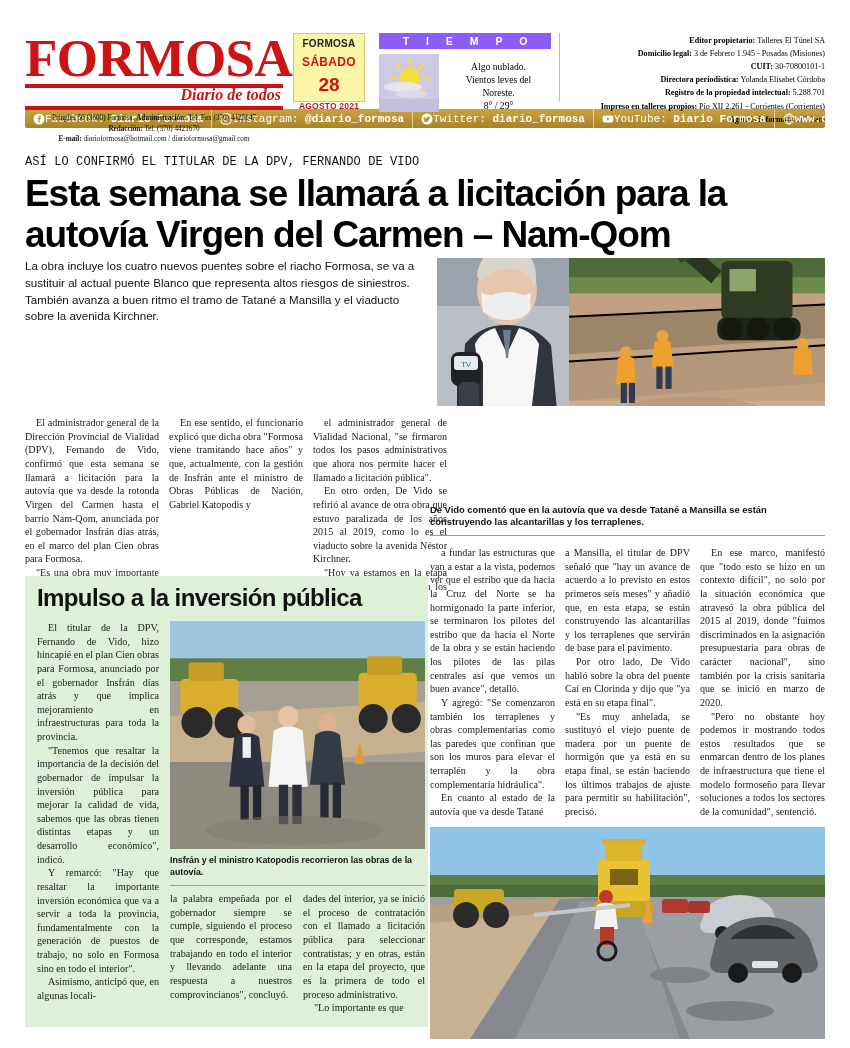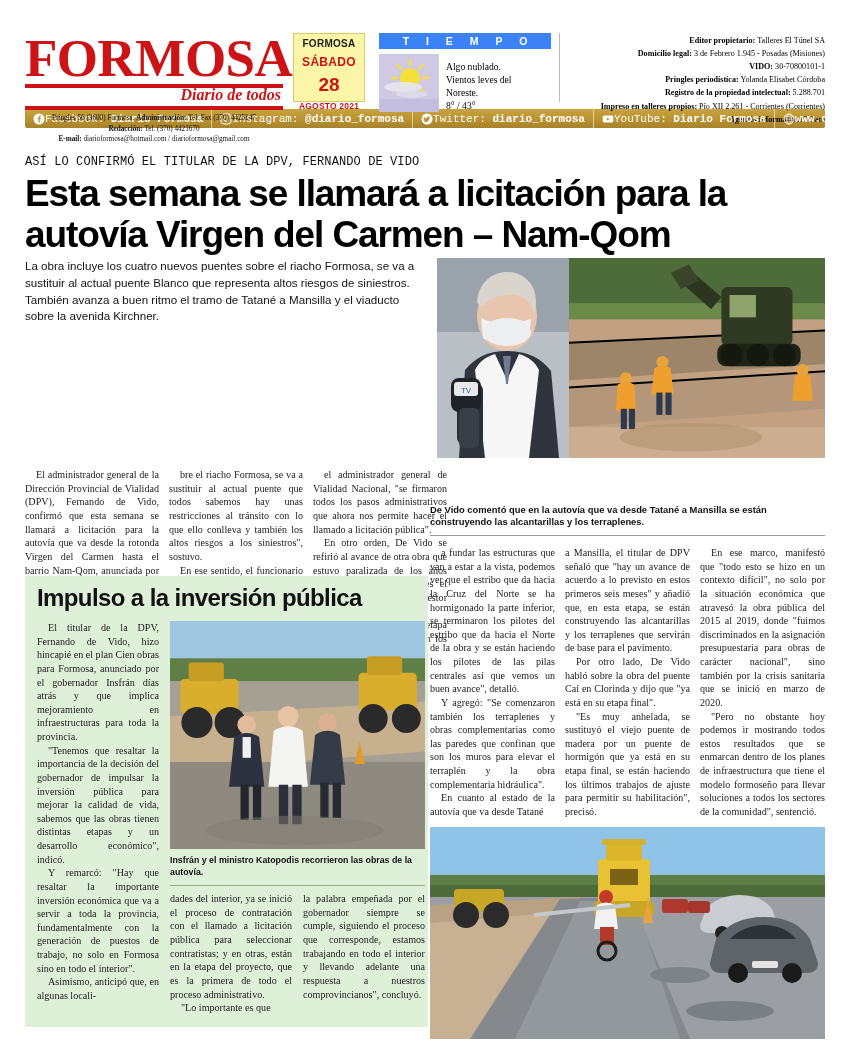--- a/index.html
+++ b/index.html
@@ -52,28 +52,28 @@
     font-family: "Liberation Sans", sans-serif; font-weight: bold;
     font-size: 19px; color: #cc1417; line-height: 1.05;
   }
   .mh-date .d-my {
     font-family: "Liberation Sans", sans-serif; font-weight: bold;
     font-size: 8.5px; color: #cc1417; letter-spacing: .2px;
   }
 
   .mh-weather { flex: 0 0 178px; width: 178px; padding-left: 6px; }
   .tiempo-bar {
-    background: #3b82f6; color: #fff; text-align: center;
+    background: #8b5cf6; color: #fff; text-align: center;
     font-family: "Liberation Sans", sans-serif; font-weight: bold;
     font-size: 10.5px; letter-spacing: 7px; padding: 2px 0 2px 7px;
     margin-bottom: 5px;
   }
   .wx-row { display: flex; align-items: flex-start; gap: 7px; }
   .wx-icon { width: 60px; height: 58px; background: #cfc9e4; position: relative; flex: 0 0 60px; }
-  .wx-text { font-size: 9.6px; line-height: 1.35; padding-top: 7px; flex: 1; }
+  .wx-text { font-size: 9.6px; line-height: 1.35; text-align: center; padding-top: 7px; flex: 1; }
   .mh-divider { width: 1px; background: #bbb; margin: 0 8px; }
   .mh-info { flex: 1; text-align: right; font-size: 8.1px; line-height: 1.62; padding-top: 1px; }
   .mh-info b { font-weight: bold; }
 
   
   .social {
     display: flex; height: 19px; margin-top: 7px;
     background: linear-gradient(180deg,#c9a33f 0%, #bb9433 50%, #a8822a 100%);
     border-radius: 2px; align-items: stretch; overflow: hidden;
   }
@@ -98,21 +98,21 @@
     color: #000; margin-top: 4px;
   }
 
   
   .lead-row { display: flex; margin-top: 3px; gap: 12px; }
   .lead-text {
     width: 400px; flex: 0 0 400px;
     font-family: "Liberation Sans", sans-serif; font-size: 11.6px;
     line-height: 1.44; color: #111;
   }
-  .top-photos { flex: 1; display: flex; height: 200px; }
+  .top-photos { flex: 1; display: flex; height: 148px; }
   .ph { position: relative; overflow: hidden; }
   .ph-a { flex: 0 0 132px; }
   .ph-b { flex: 1; }
 
   
   .cols3 { display: flex; gap: 10px; margin-top: 10px; }
   .col { width: 134px; flex: 0 0 134px; }
   .body-text { font-size: 10.1px; line-height: 1.35; text-align: justify; color: #1a1a1a; }
   .body-text p { text-indent: 11px; margin: 0; }
   .body-text p + p { margin-top: 0px; }
@@ -199,32 +199,32 @@
             </g>
             <ellipse cx="24" cy="33" rx="19" ry="5" fill="#e8e6f2" opacity=".9"></ellipse>
             <ellipse cx="33" cy="40" rx="16" ry="4" fill="#dedcec" opacity=".85"></ellipse>
             <rect y="45" width="60" height="13" fill="#c3bedd"></rect>
           </svg>
         </div>
         <div class="wx-text">
           <div>Algo nublado.</div>
           <div>Vientos leves del</div>
           <div>Noreste.</div>
-          <div>8° / 43°</div>
+          <div>8° / 29°</div>
         </div>
       </div>
     </div>
 
     <div class="mh-divider"></div>
 
     <div class="mh-info">
       <div><b>Editor propietario:</b><span> Talleres El Túnel SA</span></div>
       <div><b>Domicilio legal:</b><span> 3 de Febrero 1.945 - Posadas (Misiones)</span></div>
-      <div><b>VIDO:</b><span> 30-70800101-1</span></div>
-      <div><b>Pringles periodística:</b><span> Yolanda Elisabet Córdoba</span></div>
+      <div><b>CUIT:</b><span> 30-70800101-1</span></div>
+      <div><b>Directora periodística:</b><span> Yolanda Elisabet Córdoba</span></div>
       <div><b>Registro de la propiedad intelectual:</b><span> 5.288.701</span></div>
       <div><b>Impreso en talleres propios:</b><span> Pío XII 2.261 - Corrientes (Corrientes)</span></div>
       <div><b>Agencia informativa:</b><span> Télam</span></div>
     </div>
   </div>
 
   <div class="social">
 
     <div class="soc-item">
       <span class="soc-ico">
@@ -358,21 +358,20 @@
 
   <div class="cols3">
     <div class="col">
       <div class="body-text">
         <p>El administrador general de la Dirección Provincial de Vialidad (DPV), Fernando de Vido, confirmó que esta semana se llamará a licitación para la autovía que va desde la rotonda Virgen del Carmen hasta el barrio Nam-Qom, anunciada por el gobernador Insfrán días atrás, en el marco del plan Cien obras para Formosa.</p>
         <p>"Es una obra muy importante porque incluye los cuatro nuevos puentes so-</p>
       </div>
     </div>
     <div class="col">
       <div class="body-text">
-        <p>bre el riacho Formosa, se va a sustituir al actual puente que todos sabemos hay unas restricciones al tránsito con lo que ello conlleva y también los altos riesgos a los siniestros", sostuvo.</p>
         <p>En ese sentido, el funcionario explicó que dicha obra "Formosa viene tramitando hace años" y que, actualmente, con la gestión de Insfrán ante el ministro de Obras Públicas de Nación, Gabriel Katopodis y</p>
       </div>
     </div>
     <div class="col">
       <div class="body-text">
         <p>el administrador general de Vialidad Nacional, "se firmaron todos los pasos administrativos que ahora nos permite hacer el llamado a licitación pública".</p>
         <p>En otro orden, De Vido se refirió al avance de otra obra que estuvo paralizada de los años 2015 al 2019, como lo es el viaducto sobre la avenida Néstor Kirchner.</p>
         <p>"Hoy ya estamos en la etapa de las fundaciones, que son los pilotos donde se van</p>
       </div>
     </div>
@@ -523,27 +522,27 @@
 
             <path d="M178 142 l5 -22 5 22z" fill="#e09a2e"></path>
             <ellipse cx="120" cy="206" rx="86" ry="14" fill="#7f7b72" opacity=".5"></ellipse>
           </svg>
         </div>
         <div class="f-cap">Insfrán y el ministro Katopodis recorrieron las obras de la autovía.</div>
         <div class="f-rule"></div>
         <div class="f-bottom">
           <div class="f-col">
             <div class="body-text">
+              <p style="text-indent:0">la palabra empeñada por el gobernador siempre se cumple, siguiendo el proceso que corresponde, estamos trabajando en todo el interior y llevando adelante una respuesta a nuestros comprovincianos", concluyó.</p>
+            </div>
+          </div>
+          <div class="f-col">
+            <div class="body-text">
               <p style="text-indent:0">dades del interior, ya se inició el proceso de contratación con el llamado a licitación pública para seleccionar contratistas; y en otras, están en la etapa del proyecto, que es la primera de todo el proceso administrativo.</p>
               <p>"Lo importante es que</p>
             </div>
           </div>
-          <div class="f-col">
-            <div class="body-text">
-              <p style="text-indent:0">la palabra empeñada por el gobernador siempre se cumple, siguiendo el proceso que corresponde, estamos trabajando en todo el interior y llevando adelante una respuesta a nuestros comprovincianos", concluyó.</p>
-            </div>
-          </div>
         </div>
       </div>
     </div>
   </div>
 
 </div>
 
 </body></html>

